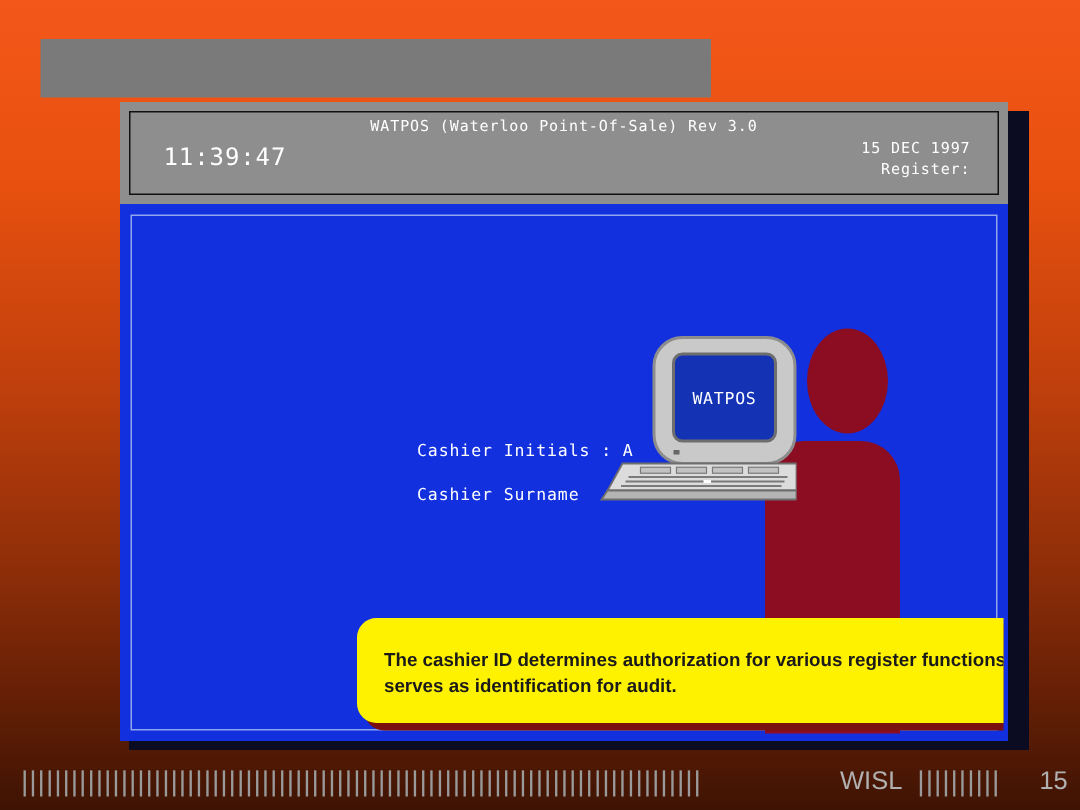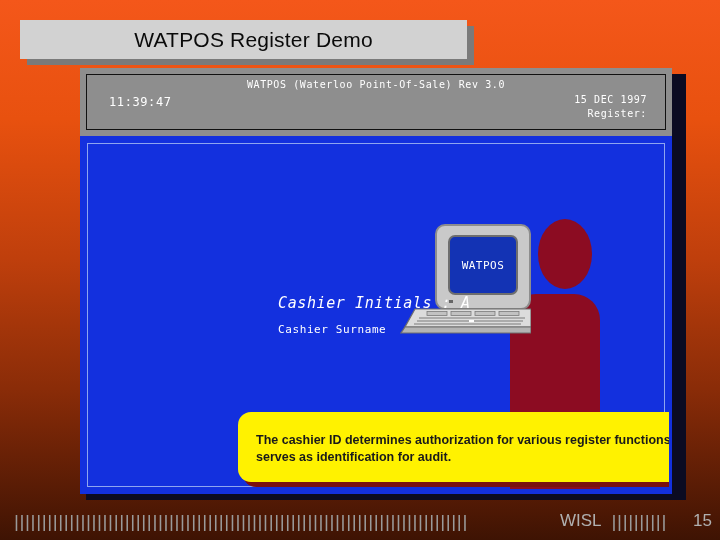--- a/index.html
+++ b/index.html
@@ -104,21 +104,21 @@
     position: absolute;
     left: 0;
     right: 0;
     top: 8px;
     text-align: center;
   }
   #header-time {
     position: absolute;
     left: 26px;
     top: 24px;
-    font-size: 12px;
+    font-size: 16px;
   }
   #header-date {
     position: absolute;
     right: 22px;
     top: 23px;
     text-align: center;
   }
   #header-cashier {
     position: absolute;
     right: 22px;
@@ -153,22 +153,21 @@
     bottom: 4px;
     border: 1px solid #8FA5F0;
     box-sizing: border-box;
   }
 
   
   #field-initials {
     position: absolute;
     left: 195px;
     top: 155px;
-    font-size: 15px;
-    font-style: italic;
+    font-size: 11px;
   }
   #field-surname {
     position: absolute;
     left: 195px;
     top: 184px;
     font-size: 11px;
   }
 
   
   #person {
@@ -206,21 +205,21 @@
     height: 110px;
   }
   #monitor-case {
     position: absolute;
     left: 0;
     top: 0;
     width: 96px;
     height: 86px;
     background: #C9C9C9;
     border: 2px solid #8D8D8D;
-    border-radius: 10px;
+    border-radius: 20px;
     box-sizing: border-box;
   }
   #monitor-screen {
     position: absolute;
     left: 11px;
     top: 9px;
     width: 70px;
     height: 60px;
     background: #1333B4;
     border: 2px solid #6E6E6E;
@@ -342,23 +341,20 @@
     margin-left: 26px;
     white-space: nowrap;
   }
 </style>
 </head>
 <body>
 
 <div id="slide">
 
   <div id="title-shadow"></div>
-  <div id="title-banner">
-    <span class="title-text">WATPOS Register Demo</span>
-  </div>
 
   <div id="terminal-shadow"></div>
   <div id="terminal">
 
     <div id="term-header">
       <div id="term-header-inner"></div>
       <div id="header-title" class="mono">WATPOS (Waterloo Point-Of-Sale) Rev 3.0</div>
       <div id="header-time" class="mono">11:39:47</div>
       <div id="header-date" class="mono">15 DEC 1997</div>
       <div id="header-cashier" class="mono">Register:</div>

